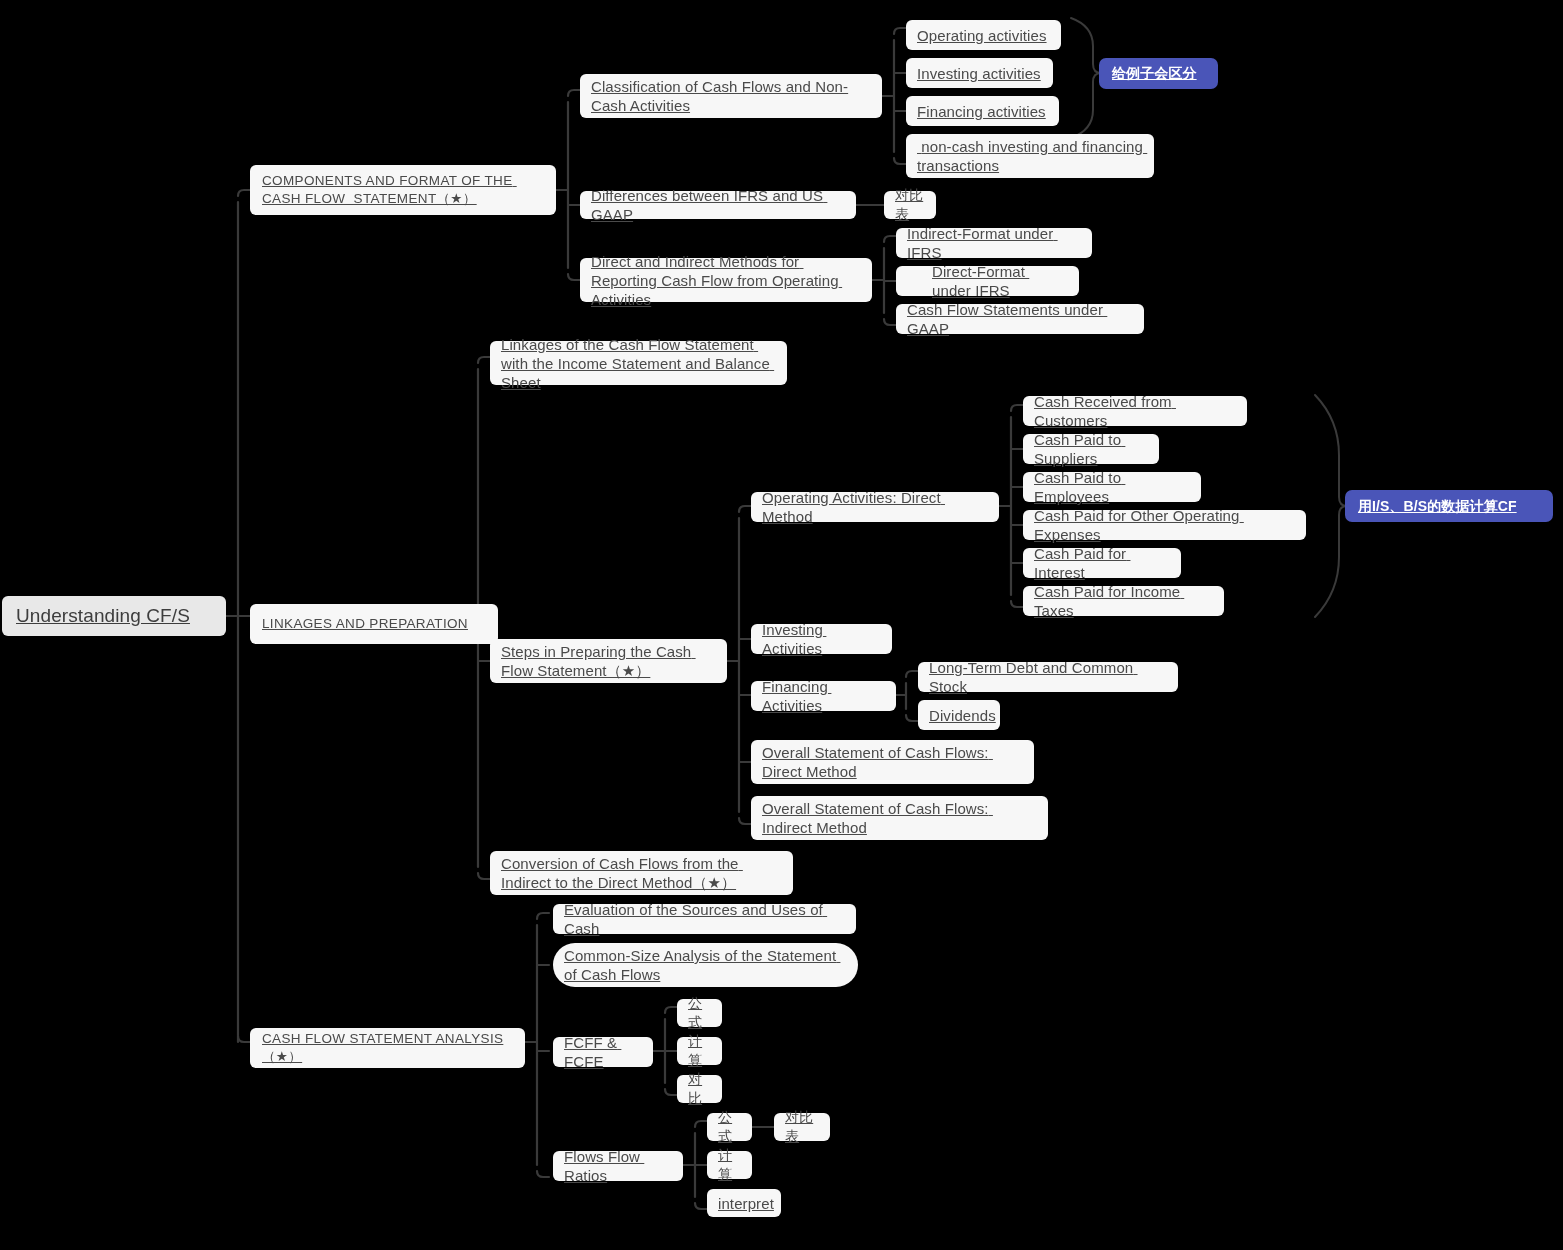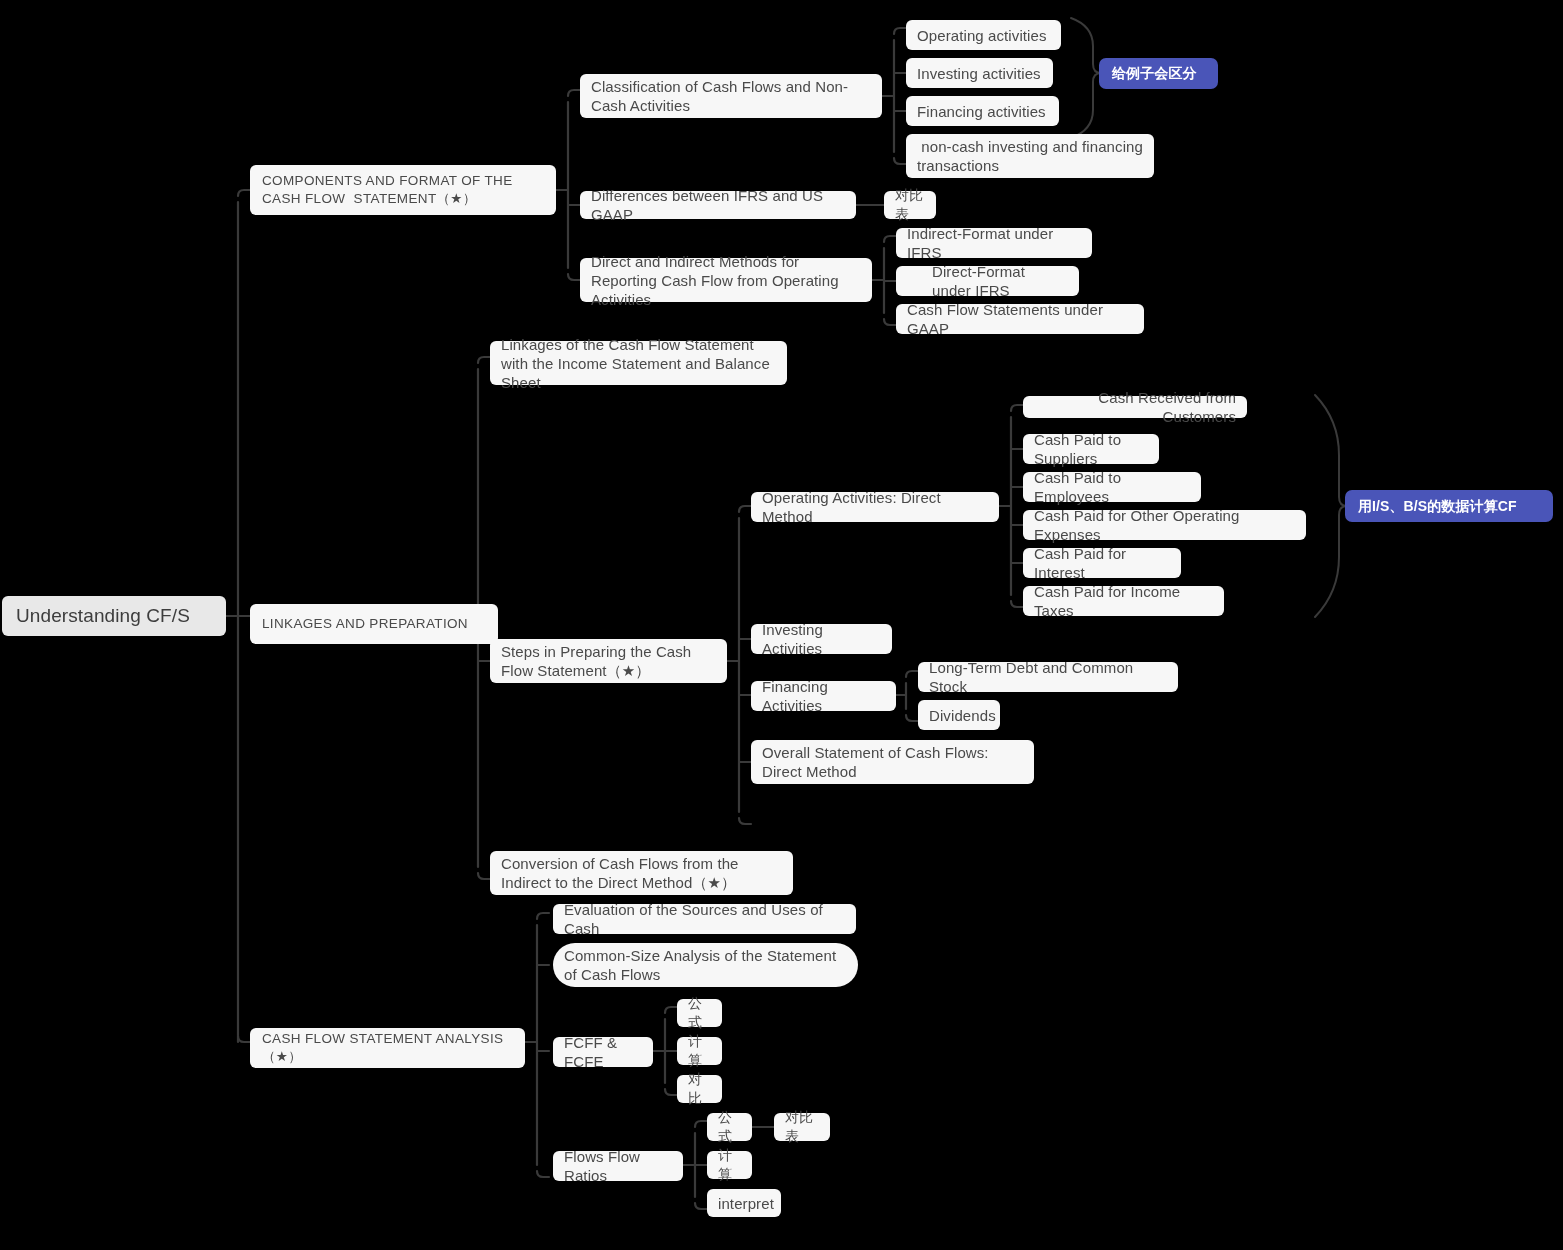--- a/index.html
+++ b/index.html
@@ -29,20 +29,21 @@
     background: #f7f7f7;
     color: #4a4a4a;
     border-radius: 6px;
     font-size: 15px;
     line-height: 19px;
     display: flex;
     align-items: center;
     padding: 7px 11px;
     white-space: pre-wrap;
     letter-spacing: 0.1px;
+    text-decoration: underline;
   }
   .node.root {
     background: #e8e8e8;
     color: #3d3d3d;
     font-size: 19px;
     line-height: 24px;
     padding: 9px 14px;
   }
   .node.branch {
     font-size: 13.5px;
@@ -213,21 +214,21 @@
   </div>
 
   <div class="node" style="left:490px; top:639px; width:237px; height:44px;">
     <span>Steps in Preparing the Cash Flow Statement（★）</span>
   </div>
 
   <div class="node" style="left:751px; top:492px; width:248px; height:30px;">
     <span>Operating Activities: Direct Method</span>
   </div>
 
-  <div class="node" style="left:1023px; top:396px; width:224px; height:22px;text-align:right;">
+  <div class="node" style="left:1023px; top:396px; width:224px; height:30px;">
     <span>Cash Received from Customers</span>
   </div>
   <div class="node" style="left:1023px; top:434px; width:136px; height:30px;">
     <span>Cash Paid to Suppliers</span>
   </div>
   <div class="node" style="left:1023px; top:472px; width:178px; height:30px;">
     <span>Cash Paid to Employees</span>
   </div>
   <div class="node" style="left:1023px; top:510px; width:283px; height:30px;">
     <span>Cash Paid for Other Operating Expenses</span>
@@ -252,20 +253,23 @@
   <div class="node" style="left:918px; top:662px; width:260px; height:30px;">
     <span>Long-Term Debt and Common Stock</span>
   </div>
   <div class="node" style="left:918px; top:700px; width:82px; height:30px;">
     <span>Dividends</span>
   </div>
 
   <div class="node" style="left:751px; top:740px; width:283px; height:44px;">
     <span>Overall Statement of Cash Flows: Direct Method</span>
   </div>
+  <div class="node" style="left:751px; top:796px; width:297px; height:44px;">
+    <span>Overall Statement of Cash Flows: Indirect Method</span>
+  </div>
 
   <div class="node" style="left:490px; top:851px; width:303px; height:44px;">
     <span>Conversion of Cash Flows from the Indirect to the Direct Method（★）</span>
   </div>
 
   <div class="node branch" style="left:250px; top:1028px; width:275px; height:28px;">
     <span>CASH FLOW STATEMENT ANALYSIS（★）</span>
   </div>
 
   <div class="node" style="left:553px; top:904px; width:303px; height:30px;">

